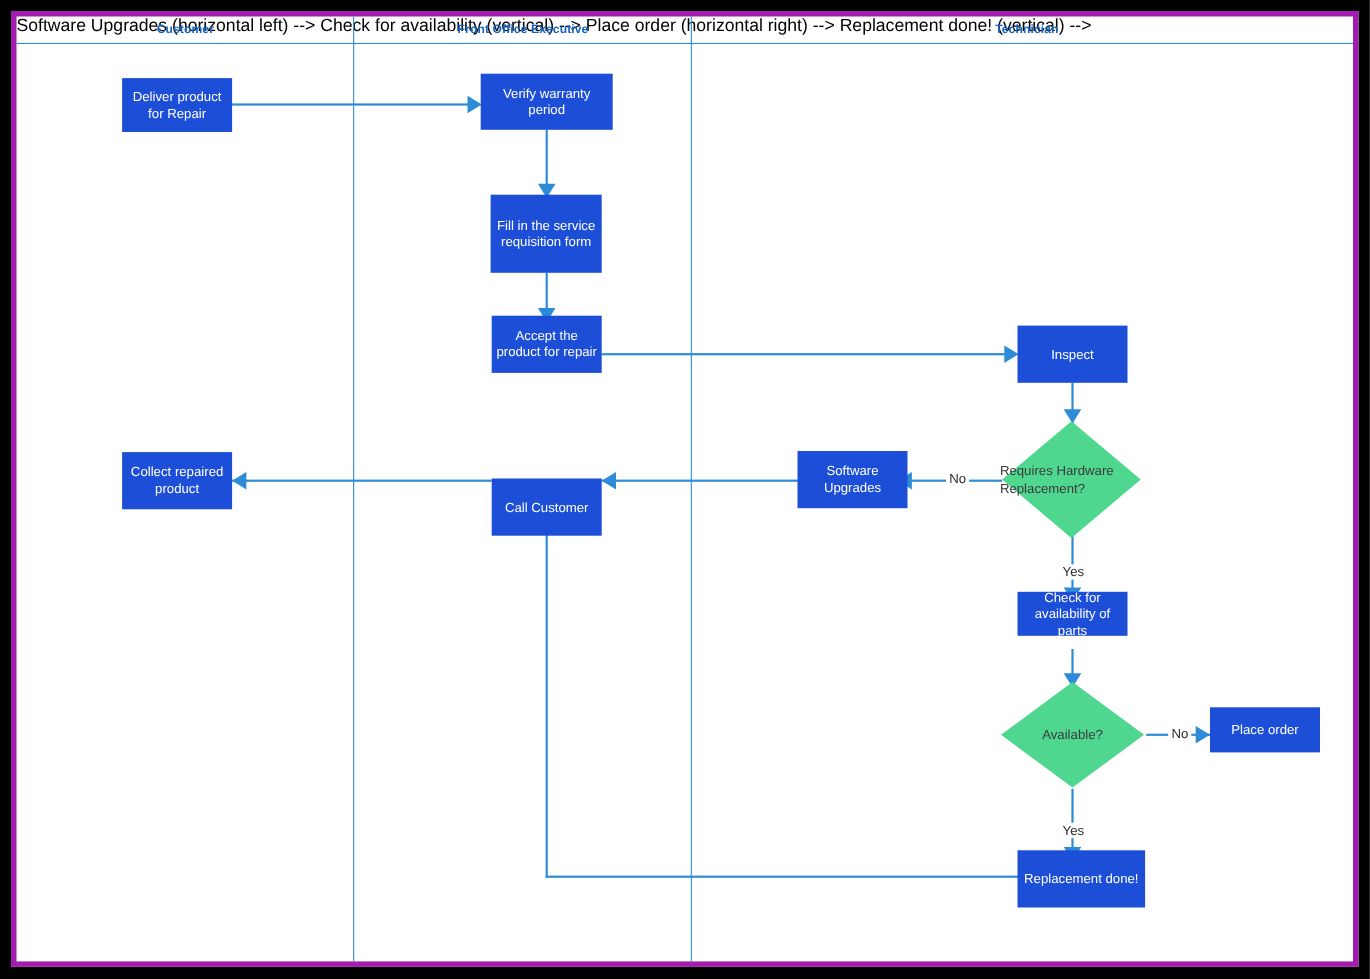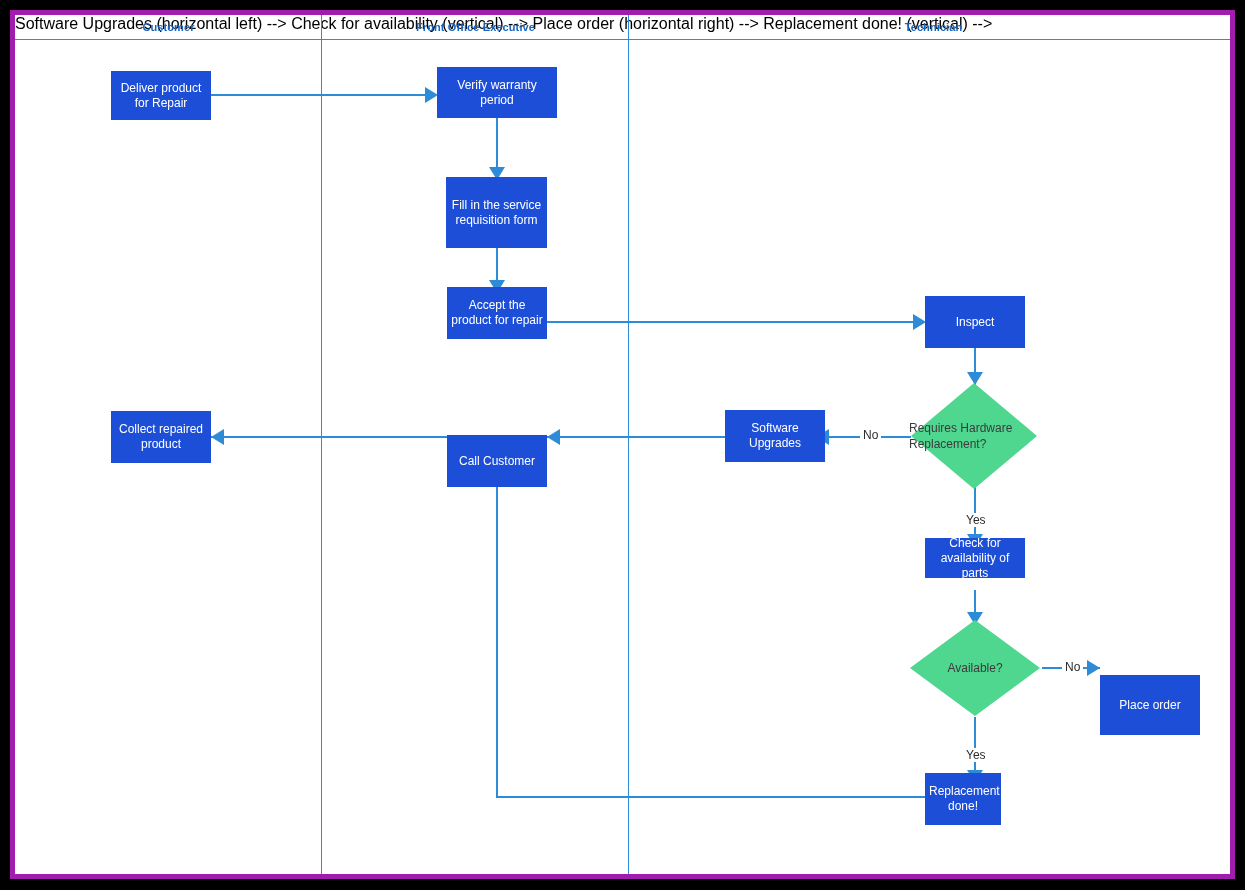--- a/index.html
+++ b/index.html
@@ -264,25 +264,25 @@
       <span>Check for availability of parts</span>
     </div>
 
     <div class="decision" style="left:893px; top:603px; width:134px; height:100px;">
       <svg width="134" height="100" viewBox="0 0 134 100">
         <polygon points="67,2 132,50 67,98 2,50" fill="#4fd68f"></polygon>
       </svg>
       <div class="dlabel">Available?</div>
     </div>
 
-    <div class="node" style="left:1085px; top:628px; width:100px; height:60px;margin-top:32px;">
+    <div class="node" style="left:1085px; top:628px; width:100px; height:41px;">
       <span>Place order</span>
     </div>
 
-    <div class="node" style="left:910px; top:758px; width:76px; height:52px;">
+    <div class="node" style="left:910px; top:758px; width:116px; height:52px;">
       <span>Replacement done!</span>
     </div>
 
     <div class="node" style="left:432px; top:396px; width:100px; height:52px;margin-top:24px;">
       <span>Call Customer</span>
     </div>
 
     <div class="node" style="left:96px; top:396px; width:100px; height:52px;">
       <span>Collect repaired product</span>
     </div>

